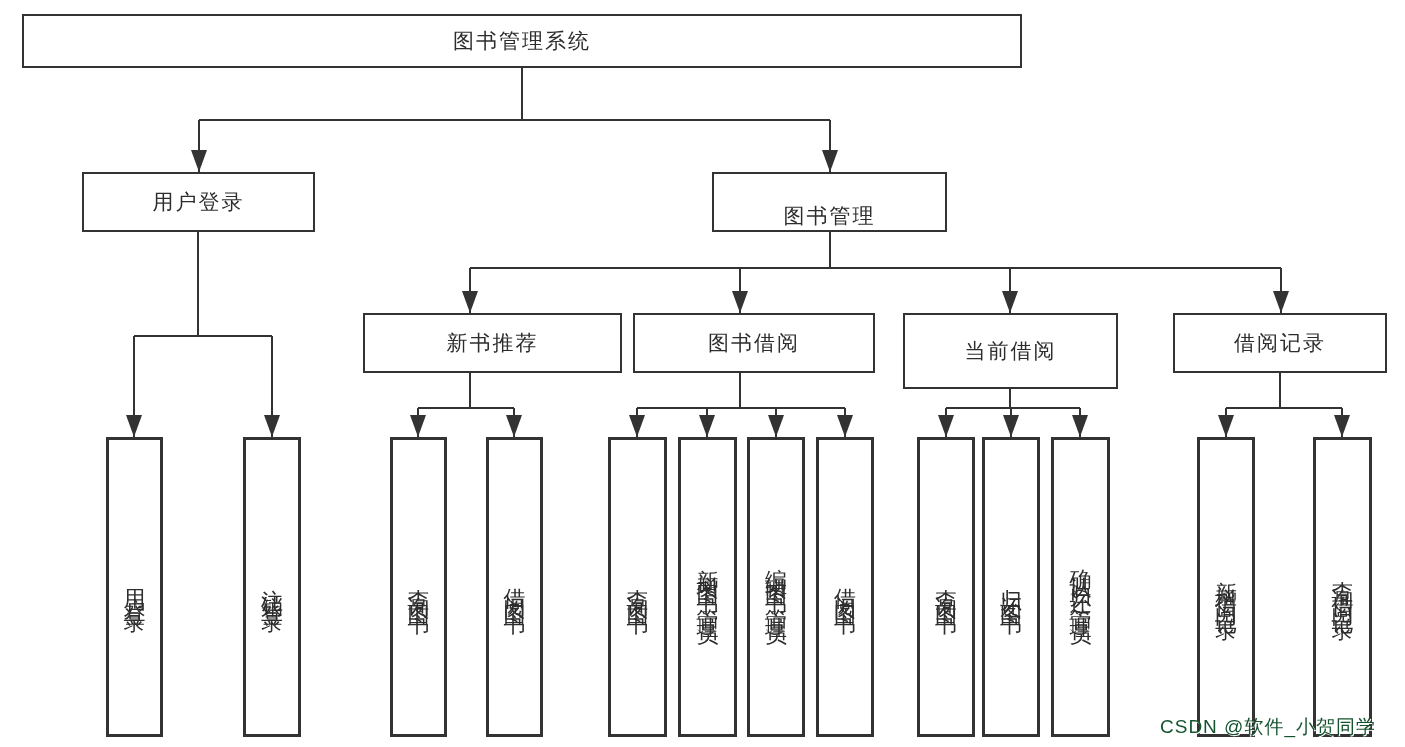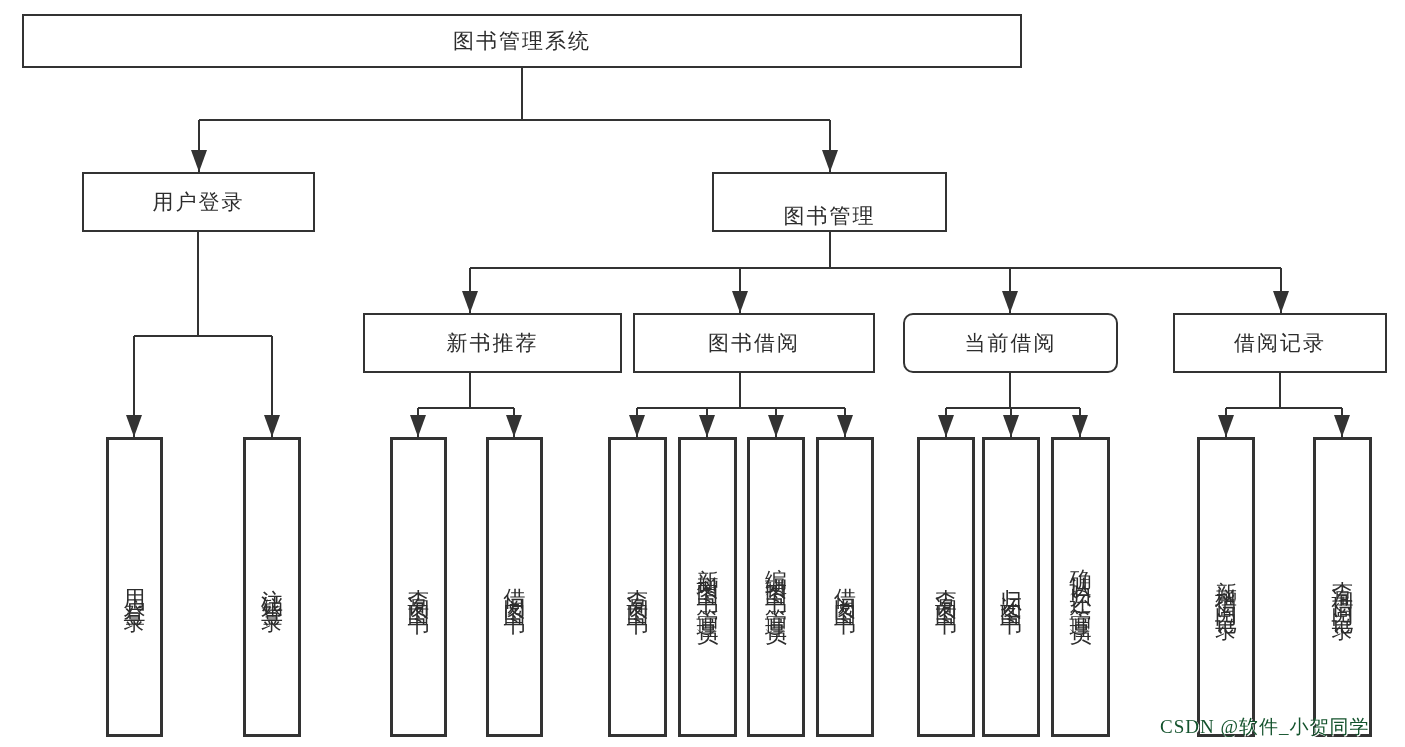--- a/index.html
+++ b/index.html
@@ -1,20 +1,20 @@
 <!DOCTYPE html>
 <html><head>
 <meta charset="utf-8">
 <style>
   html,body{margin:0;padding:0;background:#ffffff;}
   #canvas{
     position:relative;
     width:1405px;height:747px;
     background:#ffffff;
-    font-family:Liberation Serif, serif;
+    font-family:Liberation Sans, sans-serif;
     overflow:hidden;
   }
   #wires{position:absolute;left:0;top:0;width:1405px;height:747px;}
   .hbox{
     position:absolute;box-sizing:border-box;
     border:2px solid #333333;background:#ffffff;
     display:flex;align-items:center;justify-content:center;
     font-size:21px;color:#2d2d2d;letter-spacing:2px;
     z-index:2;
   }
@@ -38,21 +38,21 @@
     letter-spacing:1px;
     z-index:3;
     text-shadow:1px 1px 0 #ffffff;
   }
   
   .b-root{left:22px;top:14px;width:1000px;height:54px;}
   .b-l2a{left:82px;top:172px;width:233px;height:60px;}
   .b-l2b{left:712px;top:172px;width:235px;height:60px;align-items:flex-end;}
   .b-l3a{left:363px;top:313px;width:259px;height:60px;}
   .b-l3b{left:633px;top:313px;width:242px;height:60px;}
-  .b-l3c{left:903px;top:313px;width:215px;height:60px;border-radius:10px;}
+  .b-l3c{left:903px;top:313px;width:215px;height:76px;}
   .b-l3d{left:1173px;top:313px;width:214px;height:60px;}
   .leaf{top:437px;height:300px;}
   .b-login{left:106px;width:57px;}
   .b-logout{left:243px;width:58px;}
   .b-nbr-q{left:390px;width:57px;}
   .b-nbr-b{left:486px;width:57px;}
   .b-bb-q{left:608px;width:59px;}
   .b-bb-add{left:678px;width:59px;}
   .b-bb-edit{left:747px;width:58px;}
   .b-bb-bor{left:816px;width:58px;}

